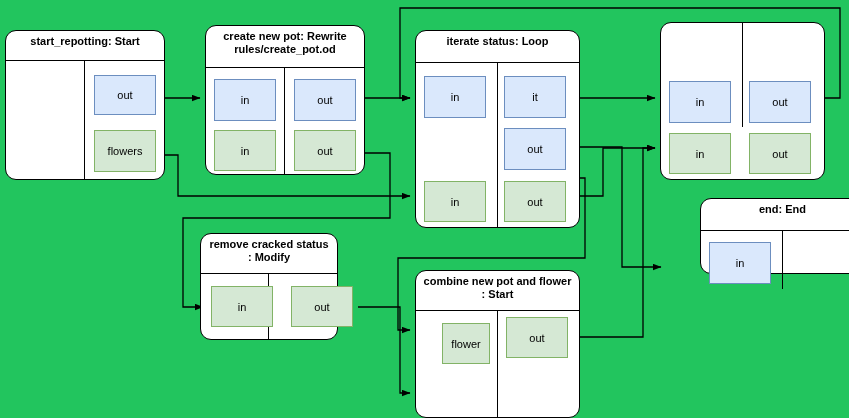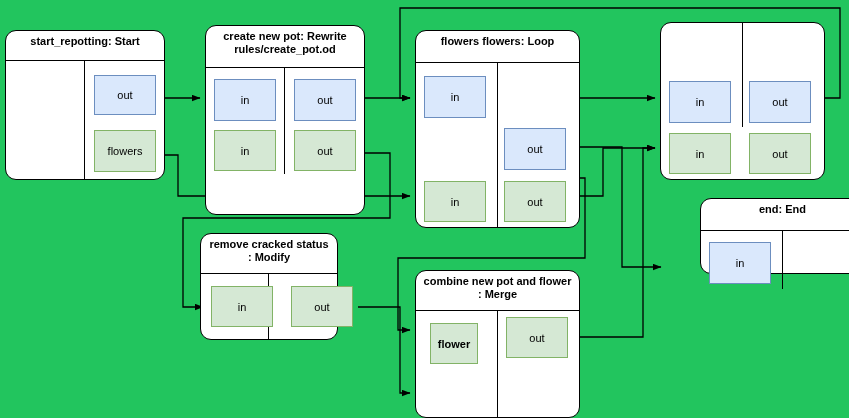--- a/index.html
+++ b/index.html
@@ -55,39 +55,40 @@
   <div id="nodes">
       <div class="node" style="left: 5px; top: 30px; width: 160px; height: 150px;">
         <div class="node-title" style="height: 30px;">start_repotting: Start</div>
         <div class="node-body" style="height: 118px;">
           <div class="col left"></div>
           <div class="col right"></div>
         </div>
         <div class="port blue" style="left: 88px; top: 44px; width: 62px; height: 40px;">out</div>
         <div class="port green" style="left: 88px; top: 99px; width: 62px; height: 42px; text-align: right;">flowers</div>
       </div>
-      <div class="node" style="left: 205px; top: 25px; width: 160px; height: 190px;">
+      <div class="node" style="left: 205px; top: 25px; width: 160px; height: 150px;">
         <div class="node-title" style="height: 42px;">create new pot: Rewrite
 rules/create_pot.od</div>
         <div class="node-body" style="height: 106px;">
           <div class="col left"></div>
           <div class="col right"></div>
         </div>
         <div class="port blue" style="left: 8px; top: 53px; width: 62px; height: 42px;">in</div>
         <div class="port blue" style="left: 88px; top: 53px; width: 62px; height: 42px;">out</div>
         <div class="port green" style="left: 8px; top: 104px; width: 62px; height: 41px;">in</div>
         <div class="port green" style="left: 88px; top: 104px; width: 62px; height: 41px;">out</div>
       </div>
       <div class="node" style="left: 415px; top: 30px; width: 165px; height: 198px;">
-        <div class="node-title" style="height: 32px;">flowers flowers: Loop</div>
+        <div class="node-title" style="height: 32px;">iterate status: Loop</div>
         <div class="node-body" style="height: 164px;">
           <div class="col left"></div>
           <div class="col right"></div>
         </div>
         <div class="port blue" style="left: 8px; top: 45px; width: 62px; height: 42px;">in</div>
+        <div class="port blue" style="left: 88px; top: 45px; width: 62px; height: 42px;">it</div>
         <div class="port blue" style="left: 88px; top: 97px; width: 62px; height: 42px;">out</div>
         <div class="port green" style="left: 8px; top: 150px; width: 62px; height: 41px;">in</div>
         <div class="port green" style="left: 88px; top: 150px; width: 62px; height: 41px;">out</div>
       </div>
       <div class="node" style="left: 660px; top: 22px; width: 165px; height: 158px;">
         <div class="node-body" style="height: 104px;">
           <div class="col left"></div>
           <div class="col right"></div>
         </div>
         <div class="port blue" style="left: 8px; top: 58px; width: 62px; height: 42px;">in</div>
@@ -108,22 +109,22 @@
 : Modify</div>
         <div class="node-body" style="height: 65px;">
           <div class="col left"></div>
           <div class="col right"></div>
         </div>
         <div class="port green" style="left: 10px; top: 52px; width: 62px; height: 41px;">in</div>
         <div class="port green" style="left: 90px; top: 52px; width: 62px; height: 41px;">out</div>
       </div>
       <div class="node" style="left: 415px; top: 270px; width: 165px; height: 148px;">
         <div class="node-title overflow" style="height: 40px;">combine new pot and flower
-: Merge</div>
+: Start</div>
         <div class="node-body" style="height: 106px;">
           <div class="col left"></div>
           <div class="col right"></div>
         </div>
-        <div class="port green" style="left: 14px; top: 52px; width: 48px; height: 41px; font-weight: bold;">flower</div>
+        <div class="port green" style="left: 26px; top: 52px; width: 48px; height: 41px;">flower</div>
         <div class="port green" style="left: 90px; top: 46px; width: 62px; height: 41px;">out</div>
       </div>
     </div>
 </div>
 
 </body></html>

